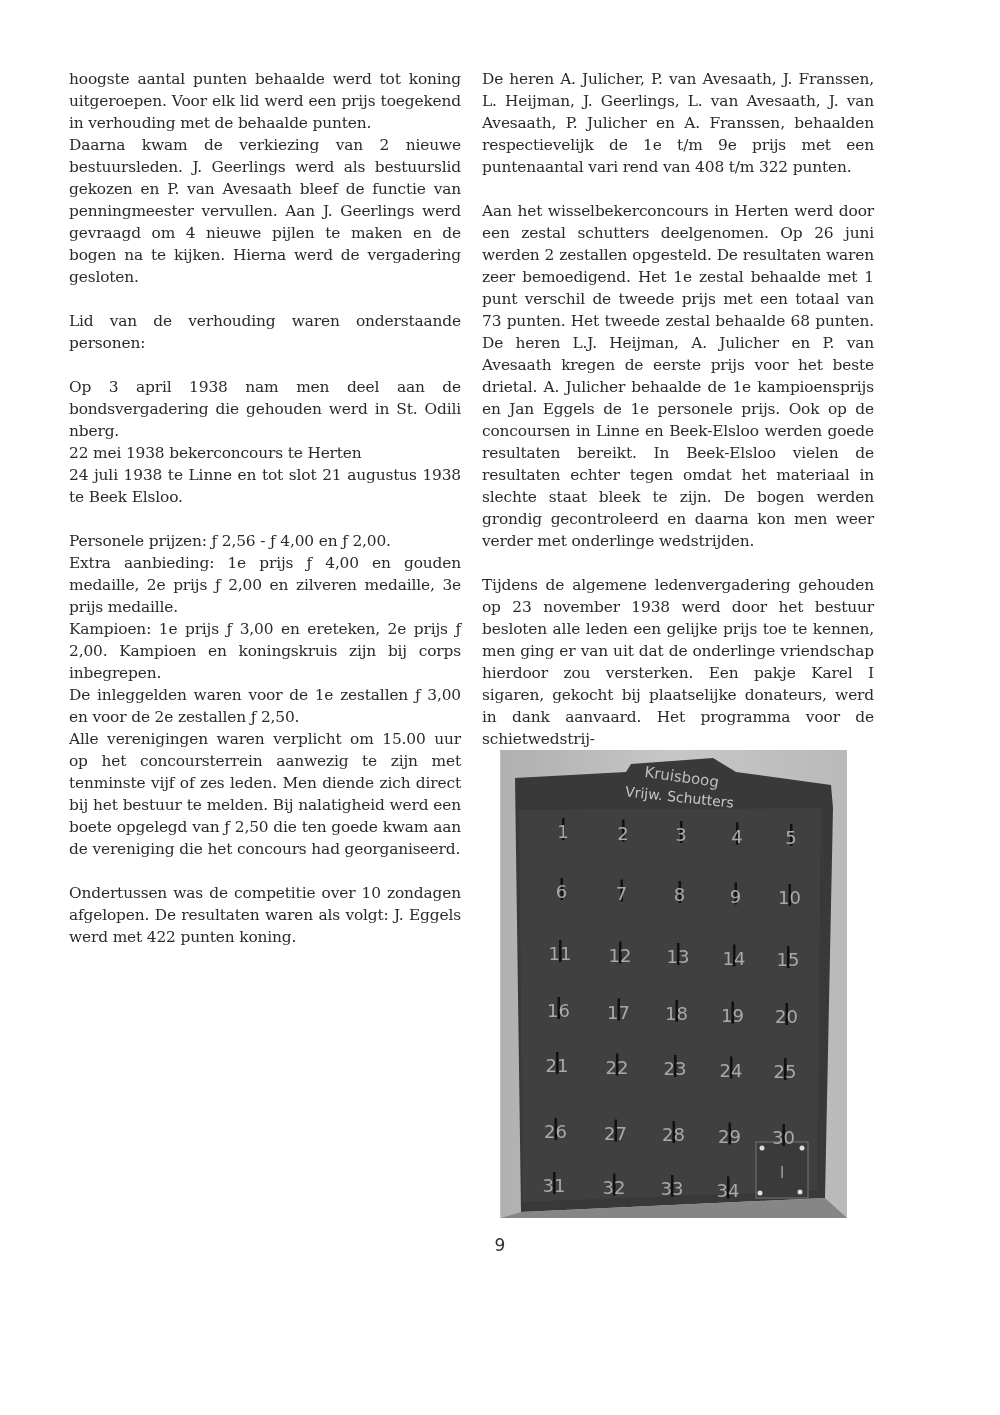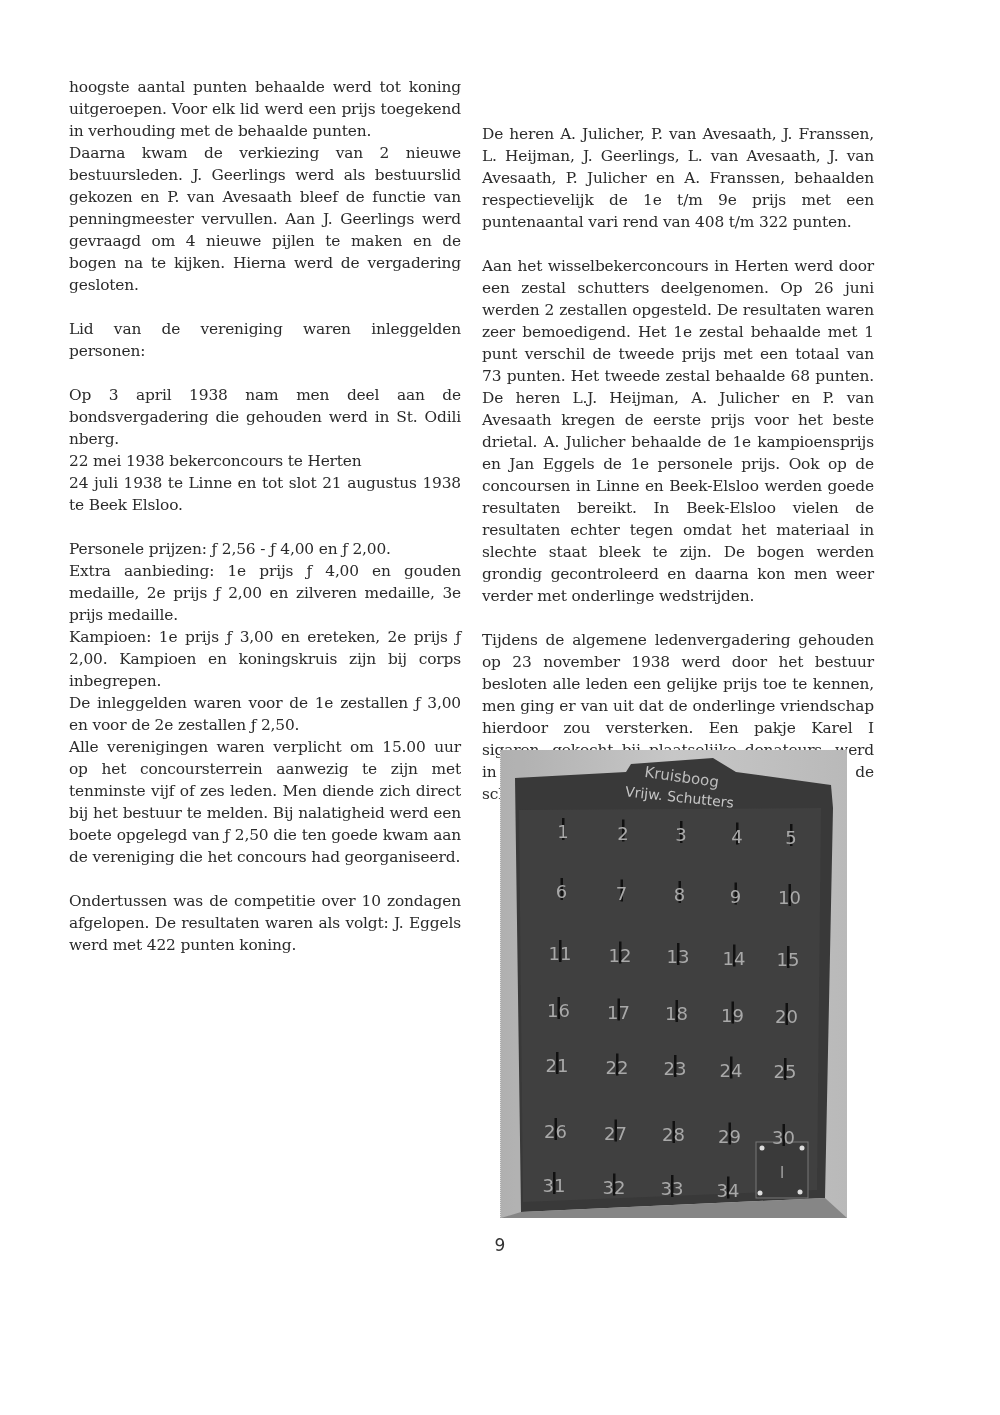--- a/index.html
+++ b/index.html
@@ -1,29 +1,29 @@
 <!DOCTYPE html>
 <html><head>
 <meta charset="utf-8">
 <style>
   html, body { margin: 0; padding: 0; background: #ffffff; }
   body { width: 1000px; height: 1415px; position: relative; overflow: hidden; }
   .col {
     position: absolute;
-    top: 76px;
+    top: 68px;
     width: 392px;
     font-family: "DejaVu Serif", serif;
     font-size: 15.4px;
     line-height: 22px;
     color: #2a2a2a;
     text-align: justify;
     letter-spacing: -0.15px;
   }
   .col-left { left: 69px; }
-  .col-right { left: 482px; margin-top: 47px; }
+  .col-right { left: 482px; }
   .col p { margin: 0; }
   .col .gap { height: 22px; }
   .photo {
     position: absolute;
     left: 500px; top: 750px; width: 346px; height: 468px;
     background: #d8d8d8;
     border-left: 1px dotted #aaa;
     overflow: hidden;
   }
   .photo svg { display: block; }
@@ -34,21 +34,21 @@
     font-size: 17px; color: #333;
   }
 </style>
 </head>
 <body>
 
 <div class="col col-left">
   <p>hoogste aantal punten behaalde werd tot koning uitgeroepen. Voor elk lid werd een prijs toegekend in verhouding met de behaalde punten.</p>
   <p>Daarna kwam de verkiezing van 2 nieuwe bestuursleden. J. Geerlings werd als bestuurslid gekozen en P. van Avesaath bleef de functie van penningmeester vervullen. Aan J. Geerlings werd gevraagd om 4 nieuwe pijlen te maken en de bogen na te kijken. Hierna werd de vergadering gesloten.</p>
   <div class="gap"></div>
-  <p>Lid van de vereniging waren inleggelden personen:</p>
+  <p>Lid van de verhouding waren onderstaande personen:</p>
   <div class="gap"></div>
   <p>Op 3 april 1938 nam men deel aan de bondsvergadering die gehouden werd in St. Odili nberg.</p>
   <p>22 mei 1938 bekerconcours te Herten</p>
   <p>24 juli 1938 te Linne en tot slot 21 augustus 1938 te Beek Elsloo.</p>
   <div class="gap"></div>
   <p>Personele prijzen: ƒ 2,56 - ƒ 4,00 en ƒ 2,00.</p>
   <p>Extra aanbieding: 1e prijs ƒ 4,00 en gouden medaille, 2e prijs ƒ 2,00 en zilveren medaille, 3e prijs medaille.</p>
   <p>Kampioen: 1e prijs ƒ 3,00 en ereteken, 2e prijs ƒ 2,00. Kampioen en koningskruis zijn bij corps inbegrepen.</p>
   <p>De inleggelden waren voor de 1e zestallen ƒ 3,00 en voor de 2e zestallen ƒ 2,50.</p>
   <p>Alle verenigingen waren verplicht om 15.00 uur op het concoursterrein aanwezig te zijn met tenminste vijf of zes leden. Men diende zich direct bij het bestuur te melden. Bij nalatigheid werd een boete opgelegd van ƒ 2,50 die ten goede kwam aan de vereniging die het concours had georganiseerd.</p>

